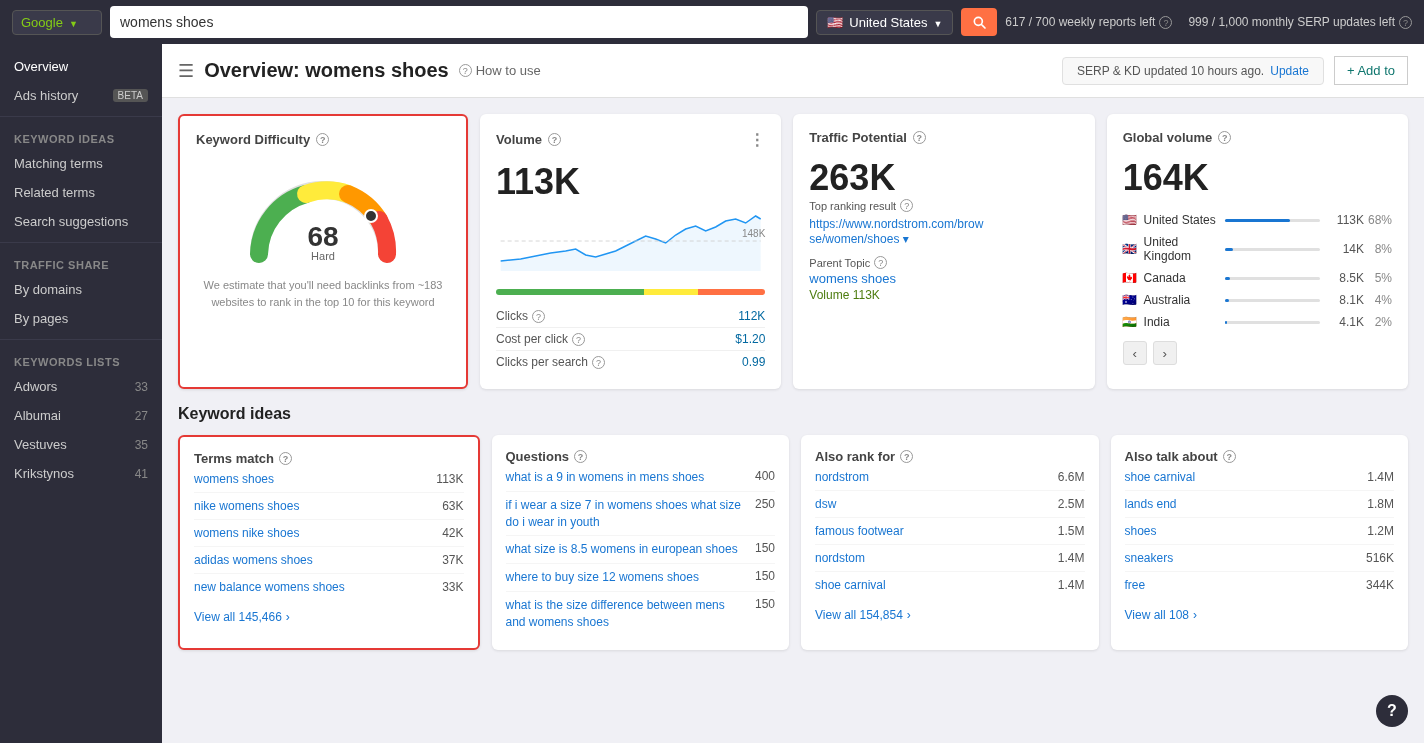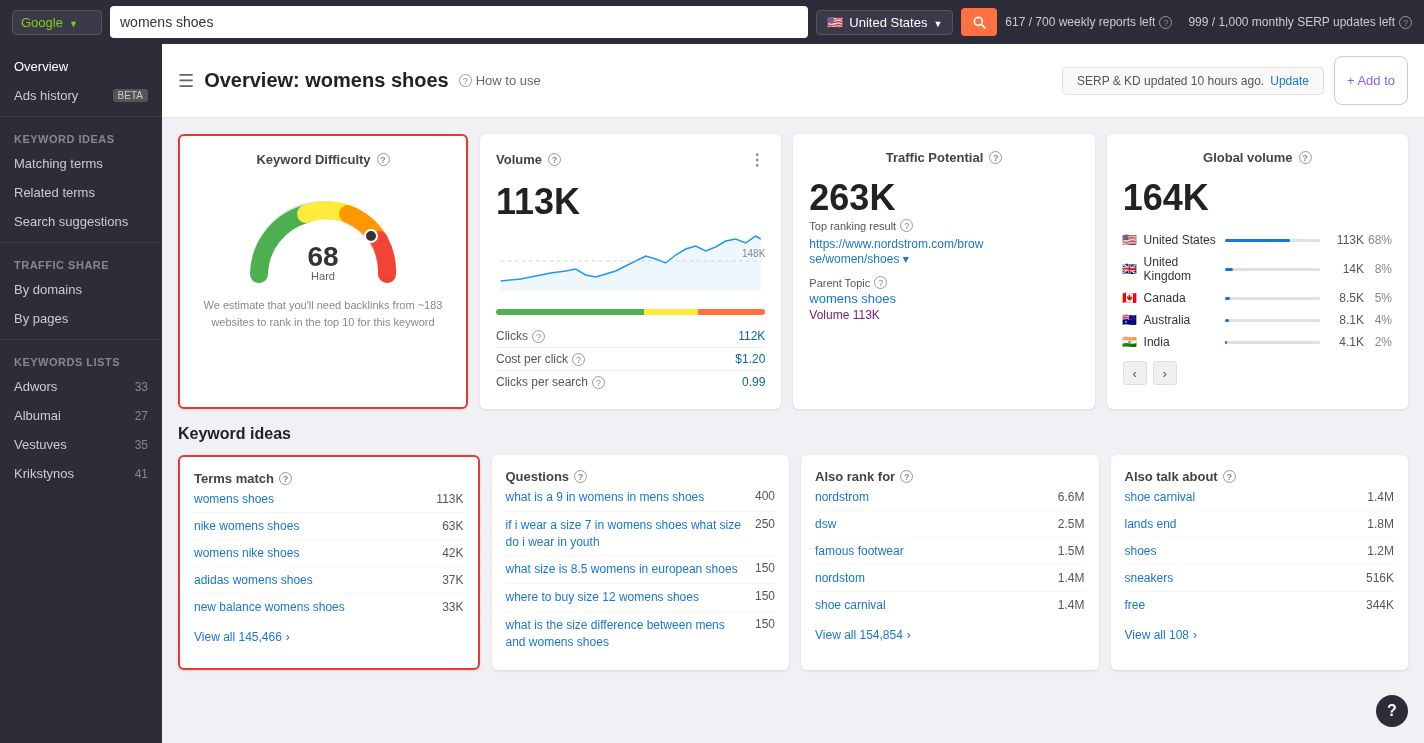--- a/index.html
+++ b/index.html
@@ -54,29 +54,29 @@
       background: #fff; padding: 12px 16px; display: flex; align-items: center; gap: 10px; border-bottom: 1px solid #e0e0e0;
     }
     .hamburger { cursor: pointer; color: #666; font-size: 18px; }
     .page-title { font-size: 20px; font-weight: 600; color: #222; }
     .how-to-use { color: #666; font-size: 13px; display: flex; align-items: center; gap: 4px; cursor: pointer; }
     .update-banner {
       margin-left: auto; background: #f8f8f8; border: 1px solid #e0e0e0; border-radius: 4px; padding: 6px 14px; font-size: 12px; color: #555; display: flex; align-items: center; gap: 6px;
     }
     .update-link { color: #1976d2; cursor: pointer; font-weight: 500; text-decoration: none; }
     .add-to-btn {
-      background: #fff; border: 1px solid #ccc; border-radius: 8px; padding: 16px 12px; cursor: pointer; font-size: 13px; display: flex; align-items: center; gap: 4px; color: #8b5cf6;
+      background: #fff; border: 1px solid #ccc; border-radius: 0; padding: 6px 12px; cursor: pointer; font-size: 13px; display: flex; align-items: center; gap: 4px; color: #0f766e;
     }
 
     
     .cards-row { display: flex; gap: 0; padding: 16px; gap: 12px; }
     .card {
       background: #fff; border-radius: 6px; padding: 16px; flex: 1; box-shadow: 0 1px 3px rgba(0,0,0,0.1);
     }
-    .card-title { font-size: 13px; font-weight: 600; color: #444; display: flex; align-items: center; gap: 6px; margin-bottom: 12px; justify-content: center; }
+    .card-title { font-size: 13px; font-weight: 600; color: #444; display: flex; align-items: center; gap: 6px; margin-bottom: 12px; }
     .card-value { font-size: 36px; font-weight: 700; color: #222; }
 
     
     .kd-card { border: 2px solid #e53935; position: relative; }
     .kd-gauge { display: flex; justify-content: center; align-items: flex-end; height: 110px; position: relative; margin: 8px 0; }
     .kd-desc { font-size: 11px; color: #888; text-align: center; margin-top: 8px; line-height: 1.5; }
 
     
     .gauge-svg { width: 160px; height: 100px; overflow: visible; }
 
@@ -89,21 +89,21 @@
     .volume-stat-row:last-child { border-bottom: none; }
     .volume-stat-label { color: #555; display: flex; align-items: center; gap: 4px; }
     .volume-stat-value { color: #0369a1; font-weight: 500; }
 
     
     .tp-card {}
     .tp-top-result { font-size: 11px; color: #555; margin-bottom: 4px; display: flex; align-items: center; gap: 4px; }
     .tp-link { color: #1976d2; font-size: 12px; text-decoration: none; cursor: pointer; }
     .tp-parent-topic { margin-top: 10px; font-size: 11px; color: #555; display: flex; align-items: center; gap: 4px; }
     .tp-topic-link { color: #1976d2; font-size: 13px; font-weight: 500; cursor: pointer; display: block; margin: 2px 0; }
-    .tp-volume { font-size: 12px; color: #701a75; }
+    .tp-volume { font-size: 12px; color: #4d7c0f; }
 
     
     .gv-card {}
     .gv-row { display: flex; align-items: center; justify-content: space-between; padding: 4px 0; font-size: 12px; }
     .gv-country { display: flex; align-items: center; gap: 6px; color: #333; flex: 1; }
     .gv-bar-wrap { flex: 1; margin: 0 8px; height: 3px; background: #e0e0e0; border-radius: 2px; }
     .gv-bar { height: 3px; background: #1976d2; border-radius: 2px; }
     .gv-value { color: #555; min-width: 36px; text-align: right; }
     .gv-pct { color: #888; min-width: 28px; text-align: right; }
     .gv-nav { display: flex; gap: 6px; margin-top: 8px; }

